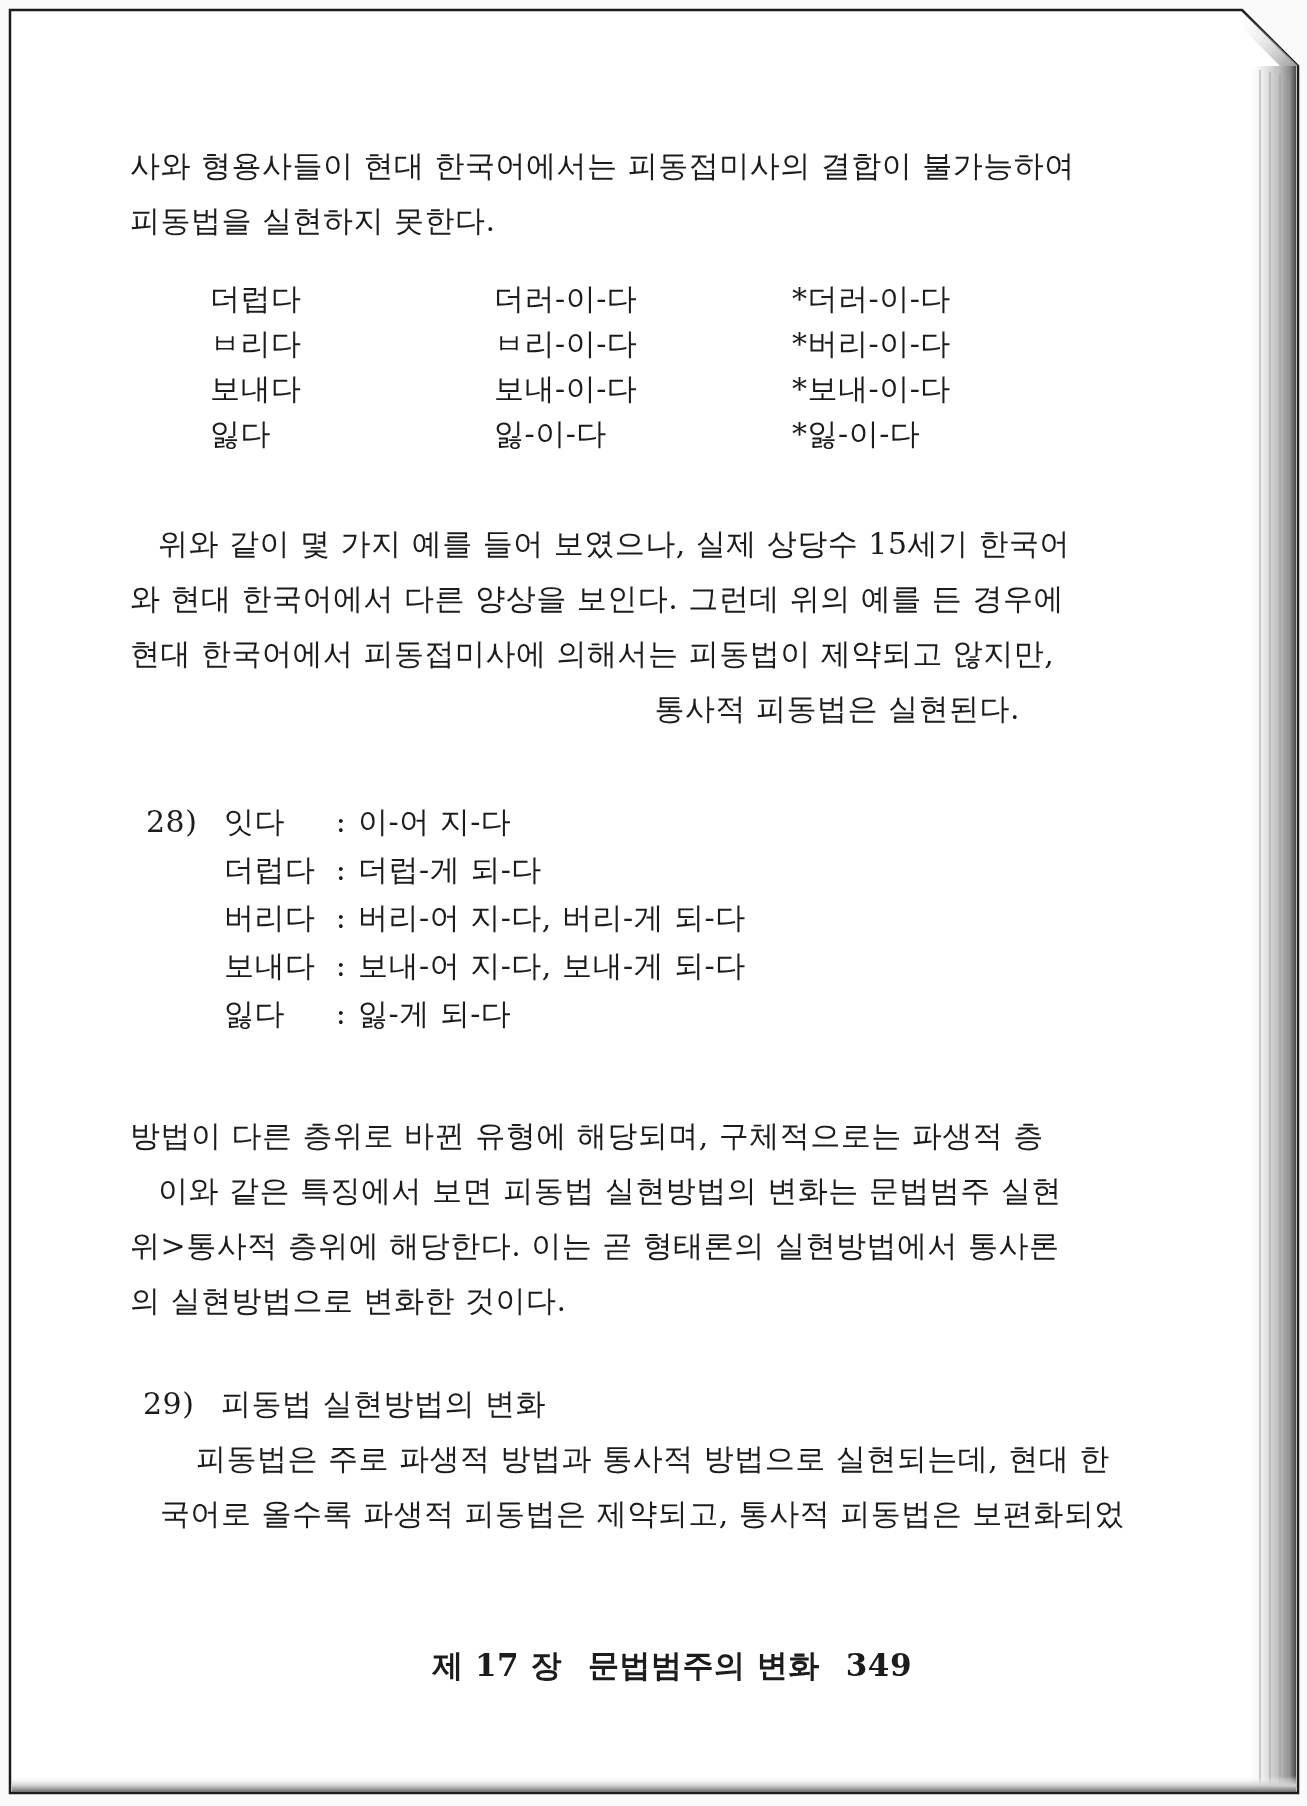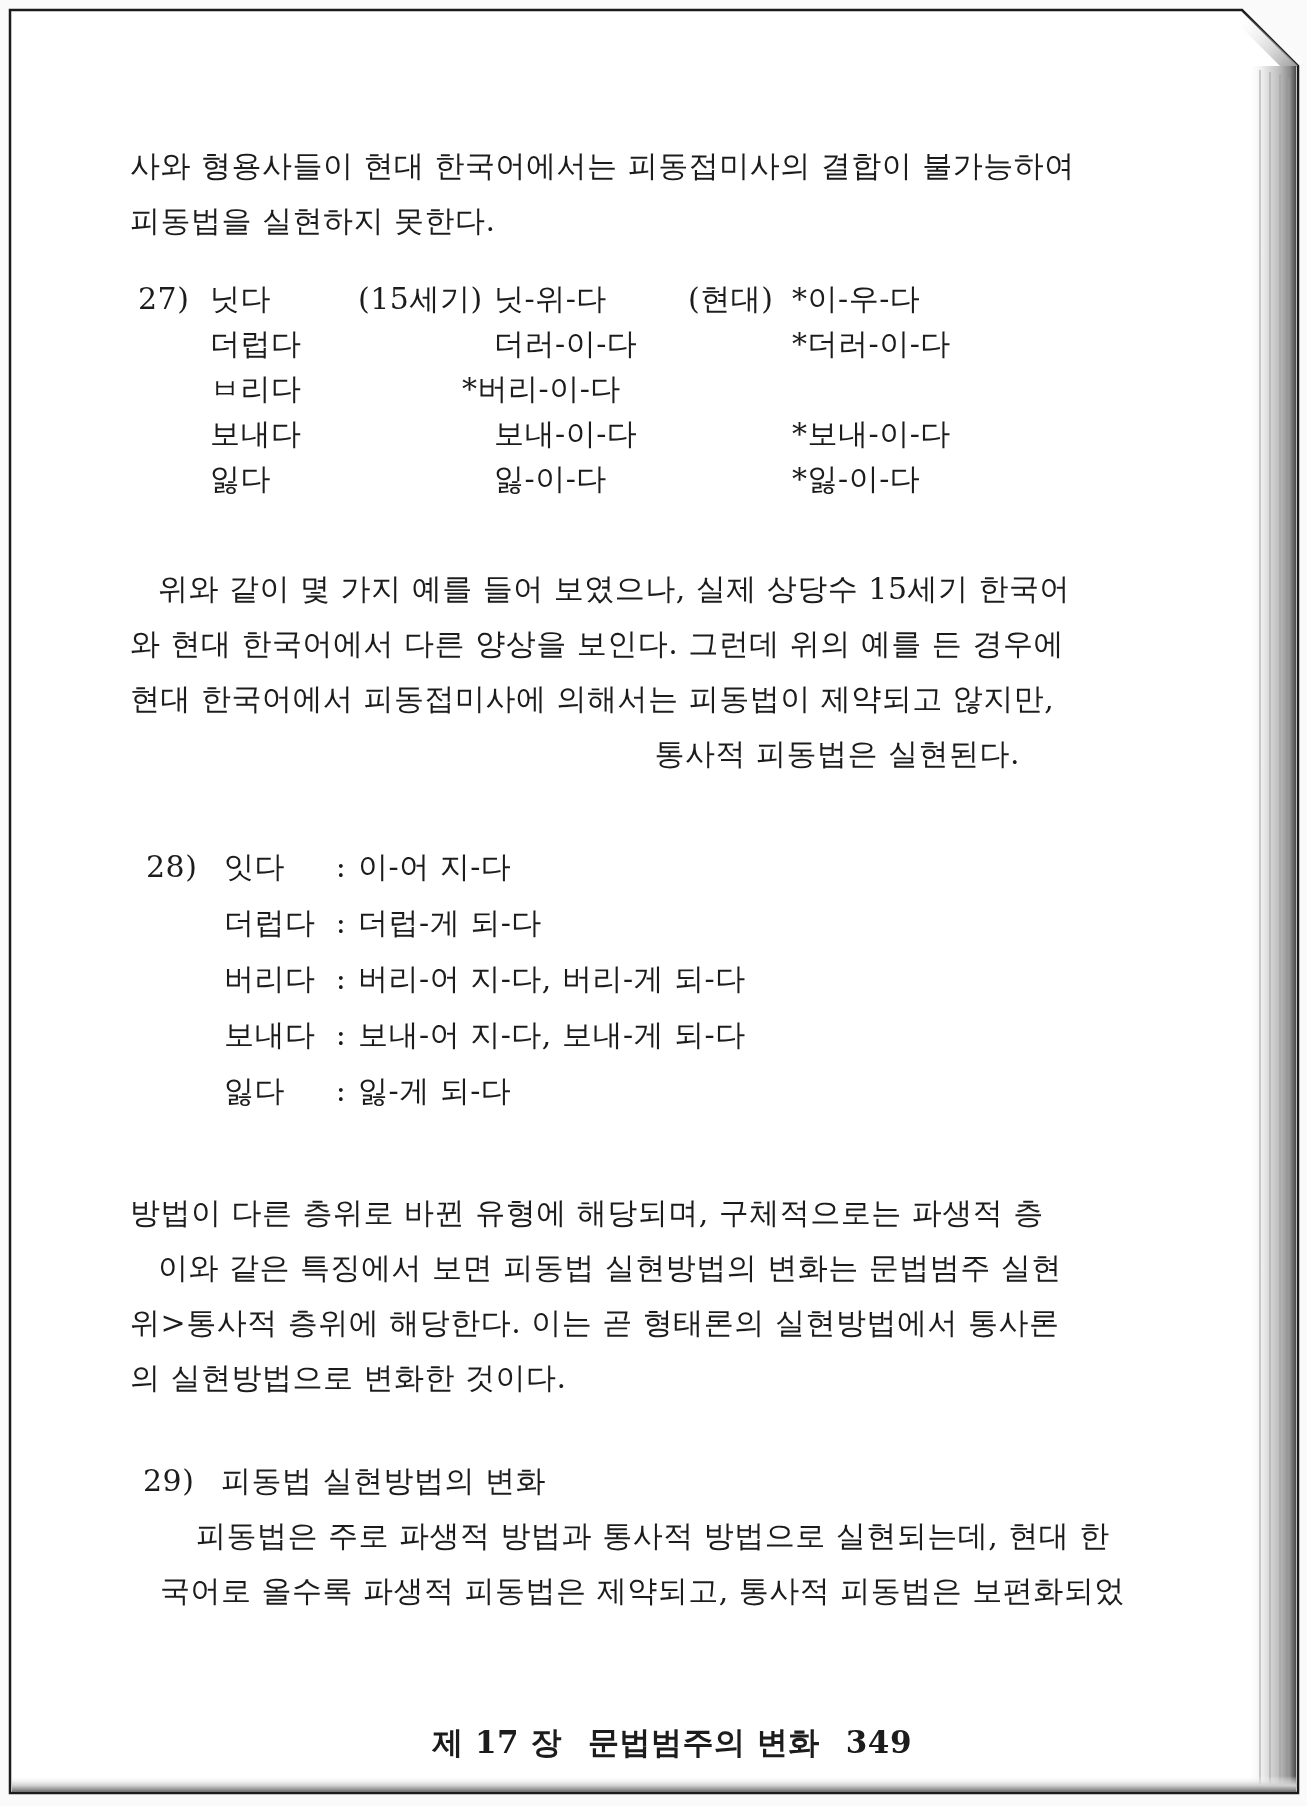--- a/index.html
+++ b/index.html
@@ -60,21 +60,20 @@
   
   .ex28 {
     margin-top: 62px;
     margin-left: 16px;
   }
   .ex28-row {
     display: grid;
     grid-template-columns: 78px 100px 34px 1fr;
     line-height: 48px;
     white-space: nowrap;
-    margin-top: 8px;
   }
   .ex28-colon { text-align: center; }
   
   .p2 { margin-top: 60px; text-align: right; }
   .p3 { margin-top: 70px; }
   
   .ex29 {
     margin-top: 48px;
   }
   .ex29-head {
@@ -141,34 +140,29 @@
 
   <div class="content">
 
     <div class="para p1">
       <div class="pline">사와 형용사들이 현대 한국어에서는 피동접미사의 결합이 불가능하여</div>
       <div class="pline">피동법을 실현하지 못한다.</div>
     </div>
 
     <div class="ex27">
       <div class="ex27-row">
-        <span>27)</span>
-        <span>닛다</span>
-        <span><span class="era-slot">(15세기)</span><span>닛-위-다</span></span>
-        <span><span class="era-slot2">(현대)</span><span>*이-우-다</span></span>
-      </div>
-      <div class="ex27-row">
         <span></span>
         <span>더럽다</span>
         <span><span class="era-slot"></span><span>더러-이-다</span></span>
         <span><span class="era-slot2"></span><span>*더러-이-다</span></span>
       </div>
       <div class="ex27-row">
         <span></span>
         <span>ㅂ리다</span>
+        <span><span class="era-slot"></span><span>ㅂ리-이-다</span></span>
         <span><span class="era-slot2"></span><span>*버리-이-다</span></span>
       </div>
       <div class="ex27-row">
         <span></span>
         <span>보내다</span>
         <span><span class="era-slot"></span><span>보내-이-다</span></span>
         <span><span class="era-slot2"></span><span>*보내-이-다</span></span>
       </div>
       <div class="ex27-row">
         <span></span>

